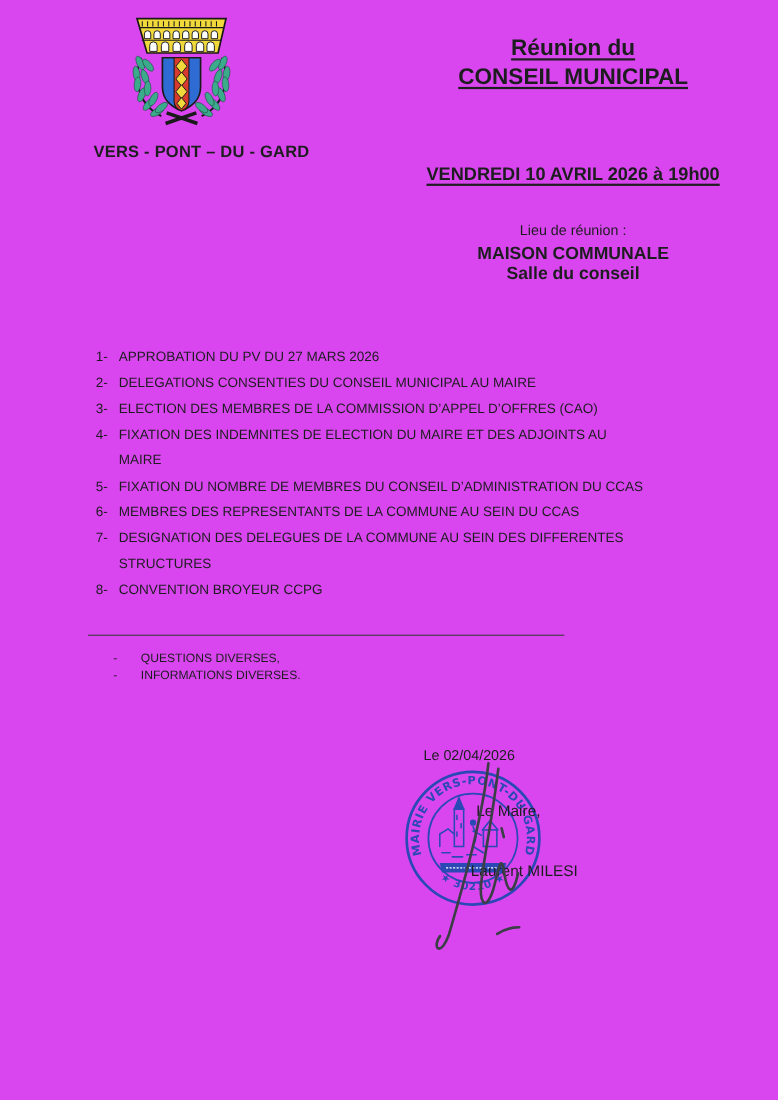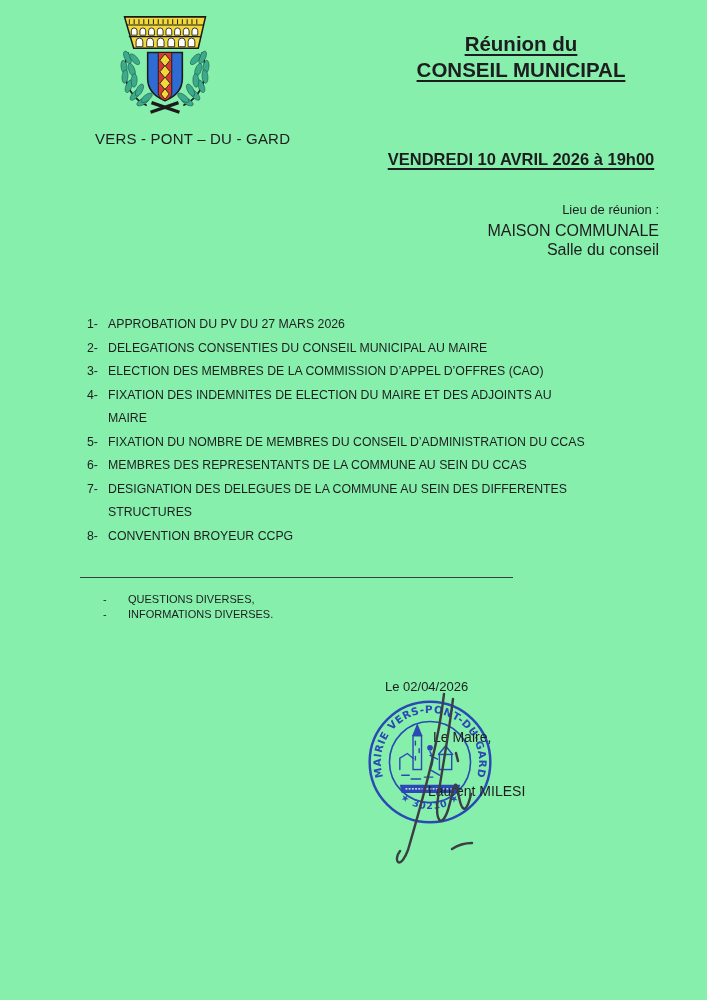--- a/index.html
+++ b/index.html
@@ -1,39 +1,39 @@
 <!DOCTYPE html>
 <html style="--ink: #1d1d1f; --stamp-blue: #2a49b4; --signature-ink: #3b3e45; --crest-yellow: #f2d93b; --crest-blue: #2e6cd4; --crest-red: #d93a2e; --crest-green: #3bab8b; --crest-outline: #1a1a1a;"><head>
 <meta charset="utf-8">
 <style>
   html,body{margin:0;padding:0;background:#ffffff;}
   .page{
     position:relative;
     width:707px;height:1000px;
-    background:#86efac;
+    background:#d946ef;
     font-family:"Liberation Sans","DejaVu Sans",sans-serif;
     color:var(--ink,#1d1d1f);
     overflow:hidden;
   }
   .abs{position:absolute;}
 
   
   .crest-svg{left:112px;top:12px;}
   .doc-title{left:383px;top:31px;width:276px;text-align:center;
     font-size:20.5px;font-weight:bold;line-height:26px;white-space:nowrap;}
   .doc-title .tl{text-decoration:underline;text-decoration-thickness:2px;text-underline-offset:3px;}
 
-  .commune-name{left:95px;top:130px;font-size:15px;font-weight:normal;letter-spacing:.2px;}
+  .commune-name{left:85px;top:130px;font-size:15px;font-weight:bold;letter-spacing:.2px;}
   .convocation{left:85px;top:162px;width:270px;font-size:13px;line-height:16.3px;white-space:pre-line;}
 
   .datetime{left:383px;top:150px;width:276px;text-align:center;font-size:16.5px;font-weight:bold;
     white-space:nowrap;text-decoration:underline;text-decoration-thickness:1.8px;text-underline-offset:3px;}
-  .lieu{left:383px;top:202px;width:276px;text-align:right;}
+  .lieu{left:383px;top:202px;width:276px;text-align:center;}
   .lieu-label{font-size:13px;margin-bottom:4px;}
-  .lieu-line{font-size:16px;font-weight:normal;line-height:19px;}
+  .lieu-line{font-size:16px;font-weight:bold;line-height:19px;}
 
   
   .agenda{left:87px;top:313px;width:560px;}
   .agenda-row{display:flex;font-size:12.3px;line-height:23.5px;}
   .agenda-row .num{width:21px;flex:0 0 21px;}
   .agenda-row .txt{white-space:pre-line;width:530px;}
 
   .divider{left:80px;top:577px;width:433px;border-top:1.3px solid #3c3c3c;height:0;}
 
   .misc{left:103px;top:592px;}

